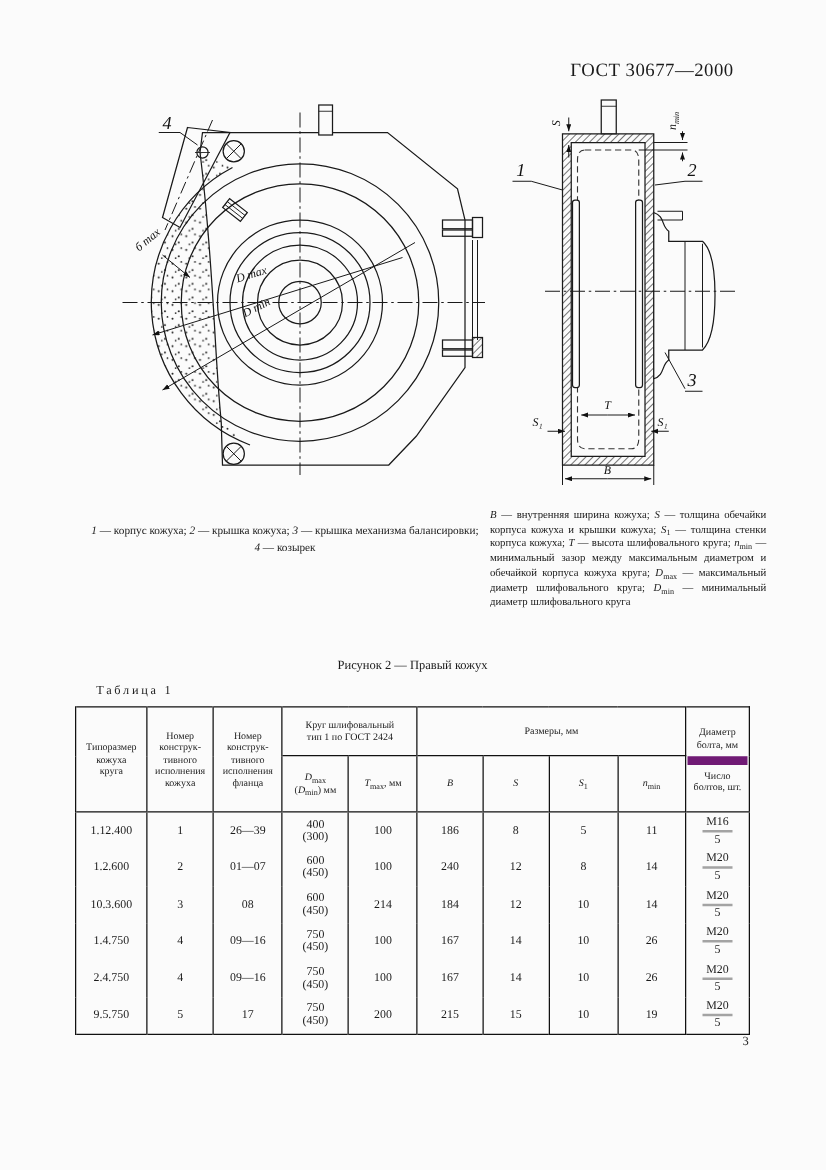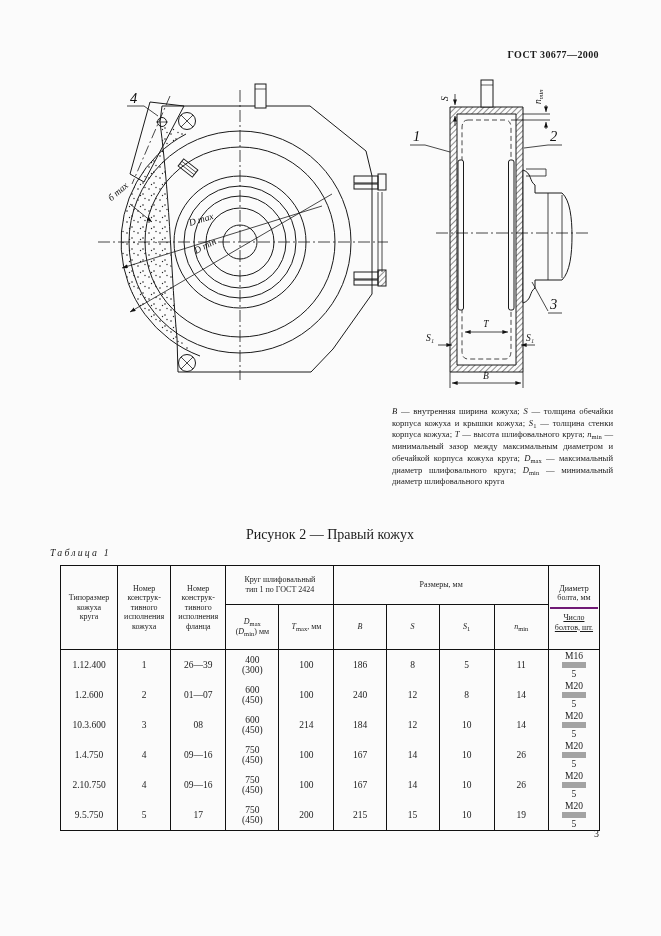--- a/index.html
+++ b/index.html
@@ -1,39 +1,39 @@
 <!DOCTYPE html>
 <html><head>
 <meta charset="utf-8">
 <style>
   html,body{margin:0;padding:0;background:#e8e8e8;}
   .page{position:relative;width:661px;height:936px;background:#fbfbfb;color:#1b1b1b;
         font-family:"Liberation Serif","DejaVu Serif",serif;overflow:hidden;}
   .abs{position:absolute;}
-  .std-header{top:49px;right:62px;font-weight:bold;font-size:10px;letter-spacing:.4px;}
+  .std-header{top:49px;right:74px;font-weight:normal;font-size:15px;letter-spacing:.4px;}
   .cap-left{left:72px;top:418px;width:312px;text-align:center;font-size:9px;line-height:13.5px;}
   .legend{left:392px;top:406px;width:221px;font-size:8.6px;line-height:11.7px;text-align:justify;}
-  .fig-caption{left:60px;top:527px;width:540px;text-align:center;font-size:14px;}
-  .table-title{left:50px;top:547px;font-size:9.8px;letter-spacing:2.2px;font-style:italic;}
+  .fig-caption{left:60px;top:527px;width:540px;text-align:center;font-size:10px;}
+  .table-title{left:77px;top:547px;font-size:9.8px;letter-spacing:2.2px;}
   .table-wrap{left:60px;top:565px;}
   .page-num{top:828px;right:62px;font-size:10px;}
   i{font-style:italic;}
   sub{font-size:6.5px;vertical-align:-2px;line-height:0;}
   table.t-main{border-collapse:collapse;table-layout:fixed;width:540px;border:1.6px solid #111;}
   .t-main th,.t-main td{border-left:1.2px solid #111;text-align:center;vertical-align:middle;
         font-weight:normal;padding:1px 1px;}
   .t-main thead tr.h1 th{height:36px;}
   .t-main thead tr.h2 th{height:42px;border-top:1px solid #111;}
   .t-main thead{border-bottom:1.6px solid #111;}
   .t-main th{font-size:8px;line-height:9.6px;}
   .t-main td{font-size:9.5px;line-height:10px;height:27.5px;}
-  .bolt-head .bh-top{padding:3px 4px 4px;border-bottom:2px solid #701a75;}
-  .bolt-head .bh-bot{padding:4px 2px 2px;text-decoration:underline;}
+  .bolt-head .bh-top{padding:3px 4px 4px;border-bottom:7px solid #701a75;}
+  .bolt-head .bh-bot{padding:4px 2px 2px;}
   .frac{display:inline-block;text-align:center;}
-  .frac .fn{display:block;border-bottom:6px solid #a3a3a3;padding:0 3px 1px;}
+  .frac .fn{display:block;border-bottom:2px solid #a3a3a3;padding:0 3px 1px;}
   .frac .fd{display:block;padding-top:1px;}
   svg text{font-family:"Liberation Serif","DejaVu Serif",serif;fill:#111;}
   .vtxt{font-style:italic;font-size:9.5px;}
   .callout{font-style:italic;font-size:14.5px;}
 </style>
 </head>
 <body>
 
 <div class="page">
 
@@ -196,20 +196,21 @@
     <text class="callout" x="152" y="73">2</text>
     <text class="callout" x="152" y="241">3</text>
     <text class="vtxt" transform="translate(50,33) rotate(-90)">S</text>
     <text class="vtxt" transform="translate(143,36) rotate(-90)"><tspan>n</tspan><tspan dy="2" font-size="6.5">min</tspan></text>
     <text class="vtxt" text-anchor="middle" x="88" y="259">T</text>
     <text class="vtxt" x="28" y="273">S₁</text>
     <text class="vtxt" x="128" y="273">S₁</text>
     <text class="vtxt" text-anchor="middle" x="88" y="311">B</text>
   </svg>
 
+  <div class="abs cap-left"><i>1</i> — корпус кожуха; <i>2</i> — крышка кожуха; <i>3</i> — крышка механизма балансировки; <i>4</i> — козырек</div>
   <div class="abs legend"><i>B</i> — внутренняя ширина кожуха; <i>S</i> — толщина обечайки корпуса кожуха и крышки кожуха; <i>S</i><sub>1</sub> — толщина стенки корпуса кожуха; <i>T</i> — высота шлифовального круга; <i>n</i><sub>min</sub> — минимальный зазор между максимальным диаметром и обечайкой корпуса кожуха круга; <i>D</i><sub>max</sub> — максимальный диаметр шлифовального круга; <i>D</i><sub>min</sub> — минимальный диаметр шлифовального круга</div>
   <div class="abs fig-caption">Рисунок 2 — Правый кожух</div>
   <div class="abs table-title">Таблица 1</div>
 
   <div class="abs table-wrap">
     <table class="t-main">
       <colgroup>
         <col style="width:57px">
           <col style="width:53px">
           <col style="width:55px">
@@ -285,21 +286,21 @@
             <td>09—16</td>
             <td>750<br>(450)</td>
             <td>100</td>
             <td>167</td>
             <td>14</td>
             <td>10</td>
             <td>26</td>
             <td><span class="frac"><span class="fn">M20</span><span class="fd">5</span></span></td>
           </tr>
           <tr>
-            <td>2.10.750</td>
+            <td>2.4.750</td>
             <td>4</td>
             <td>09—16</td>
             <td>750<br>(450)</td>
             <td>100</td>
             <td>167</td>
             <td>14</td>
             <td>10</td>
             <td>26</td>
             <td><span class="frac"><span class="fn">M20</span><span class="fd">5</span></span></td>
           </tr>

